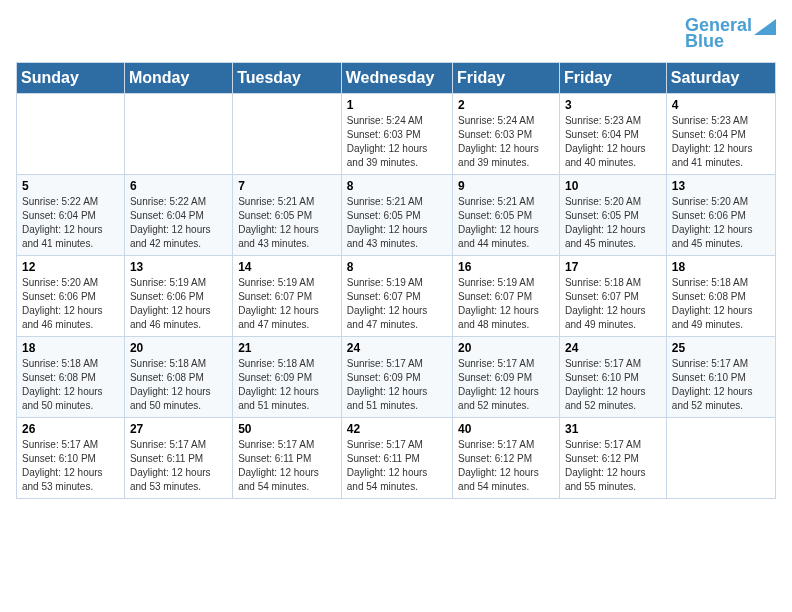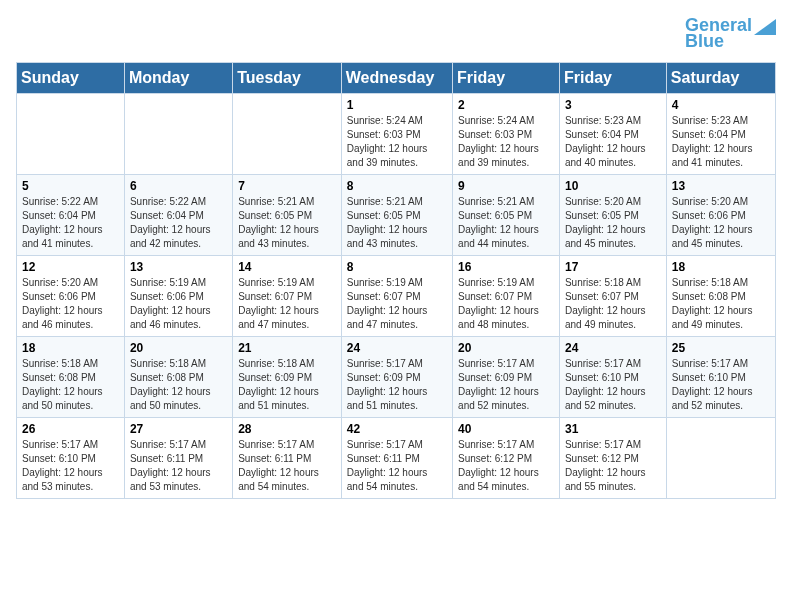--- a/index.html
+++ b/index.html
@@ -312,21 +312,21 @@
 and 53 minutes.</div>
         </td>
         <td>
           <span class="day-num">27</span>
           <div class="day-info" style="white-space: pre-line;">Sunrise: 5:17 AM
 Sunset: 6:11 PM
 Daylight: 12 hours
 and 53 minutes.</div>
         </td>
         <td>
-          <span class="day-num">28</span>
+          <span class="day-num">50</span>
           <div class="day-info" style="white-space: pre-line;">Sunrise: 5:17 AM
 Sunset: 6:11 PM
 Daylight: 12 hours
 and 54 minutes.</div>
         </td>
         <td>
           <span class="day-num">42</span>
           <div class="day-info" style="white-space: pre-line;">Sunrise: 5:17 AM
 Sunset: 6:11 PM
 Daylight: 12 hours

